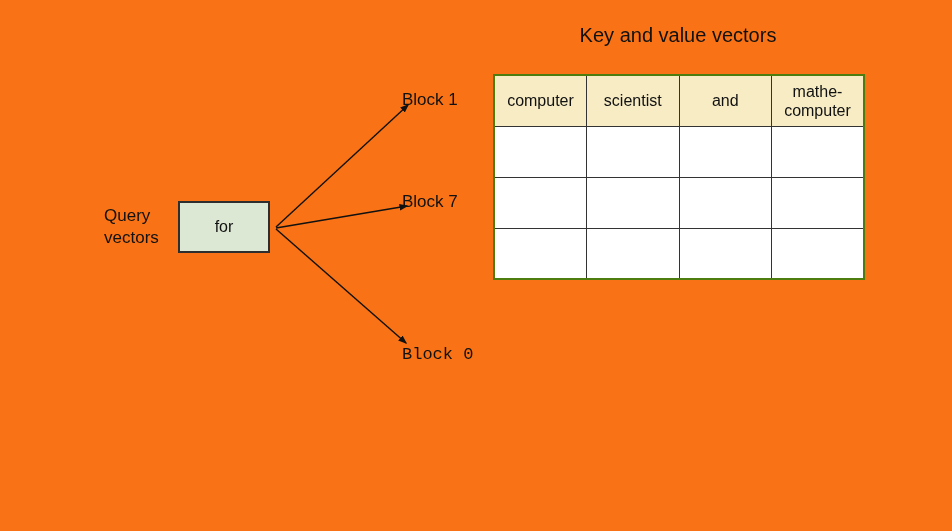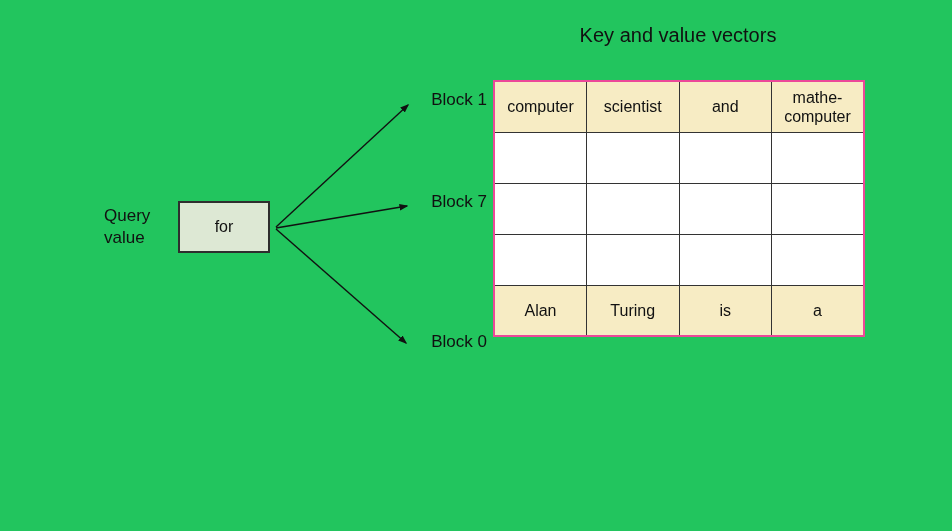--- a/index.html
+++ b/index.html
@@ -6,21 +6,21 @@
     margin: 0;
     padding: 0;
     background: #ffffff;
     font-family: "Liberation Sans", sans-serif;
     color: #111111;
   }
   .canvas {
     position: relative;
     width: 952px;
     height: 531px;
-    background: #22c55e;
+    background: #f97316;
     overflow: hidden;
   }
   .diagram-title {
     position: absolute;
     left: 493px;
     top: 23px;
     width: 370px;
     text-align: center;
     font-size: 20px;
     line-height: 24px;
@@ -57,37 +57,37 @@
     top: 0;
     width: 952px;
     height: 531px;
     pointer-events: none;
   }
   .block-label {
     position: absolute;
     left: 402px;
     width: 85px;
     height: 20px;
-    text-align: right;
+    text-align: left;
     font-size: 17px;
     line-height: 20px;
     white-space: nowrap;
     color: #111111;
   }
   .block-label.b1 { top: 90px; }
   .block-label.b2 { top: 192px; }
-  .block-label.b0 { top: 332px; }
+  .block-label.b0 { top: 345px; font-family: Liberation Mono, monospace; }
   table.kv-table {
     position: absolute;
     left: 493px;
-    top: 80px;
+    top: 74px;
     width: 370px;
     border-collapse: collapse;
     table-layout: fixed;
-    border: 2px solid #ec4899;
+    border: 2px solid #4d7c0f;
   }
   table.kv-table td {
     width: 92.5px;
     height: 51px;
     box-sizing: border-box;
     border: 1.5px solid #333333;
     text-align: center;
     vertical-align: middle;
     font-size: 16px;
     line-height: 19px;
@@ -101,21 +101,21 @@
   }
 </style>
 </head>
 <body>
 
 <div class="canvas">
 
   <div class="diagram-title">Key and value vectors</div>
 
   <div class="query-label">Query
-value</div>
+vectors</div>
 
   <div class="query-box">
     <span>for</span>
   </div>
 
   <svg class="arrows-layer" viewBox="0 0 952 531" xmlns="http://www.w3.org/2000/svg">
     <defs>
       <marker id="arrowhead" markerWidth="9" markerHeight="8" refX="7.5" refY="4" orient="auto" markerUnits="userSpaceOnUse">
         <polygon points="0,0.6 9,4 0,7.4" fill="#111111"></polygon>
       </marker>
@@ -151,22 +151,16 @@
           <td></td>
           <td></td>
           <td></td>
         </tr>
         <tr>
           <td></td>
           <td></td>
           <td></td>
           <td></td>
         </tr>
-        <tr>
-          <td class="hl">Alan</td>
-          <td class="hl">Turing</td>
-          <td class="hl">is</td>
-          <td class="hl">a</td>
-        </tr>
       </tbody>
   </table>
 
 </div>
 
 </body></html>

